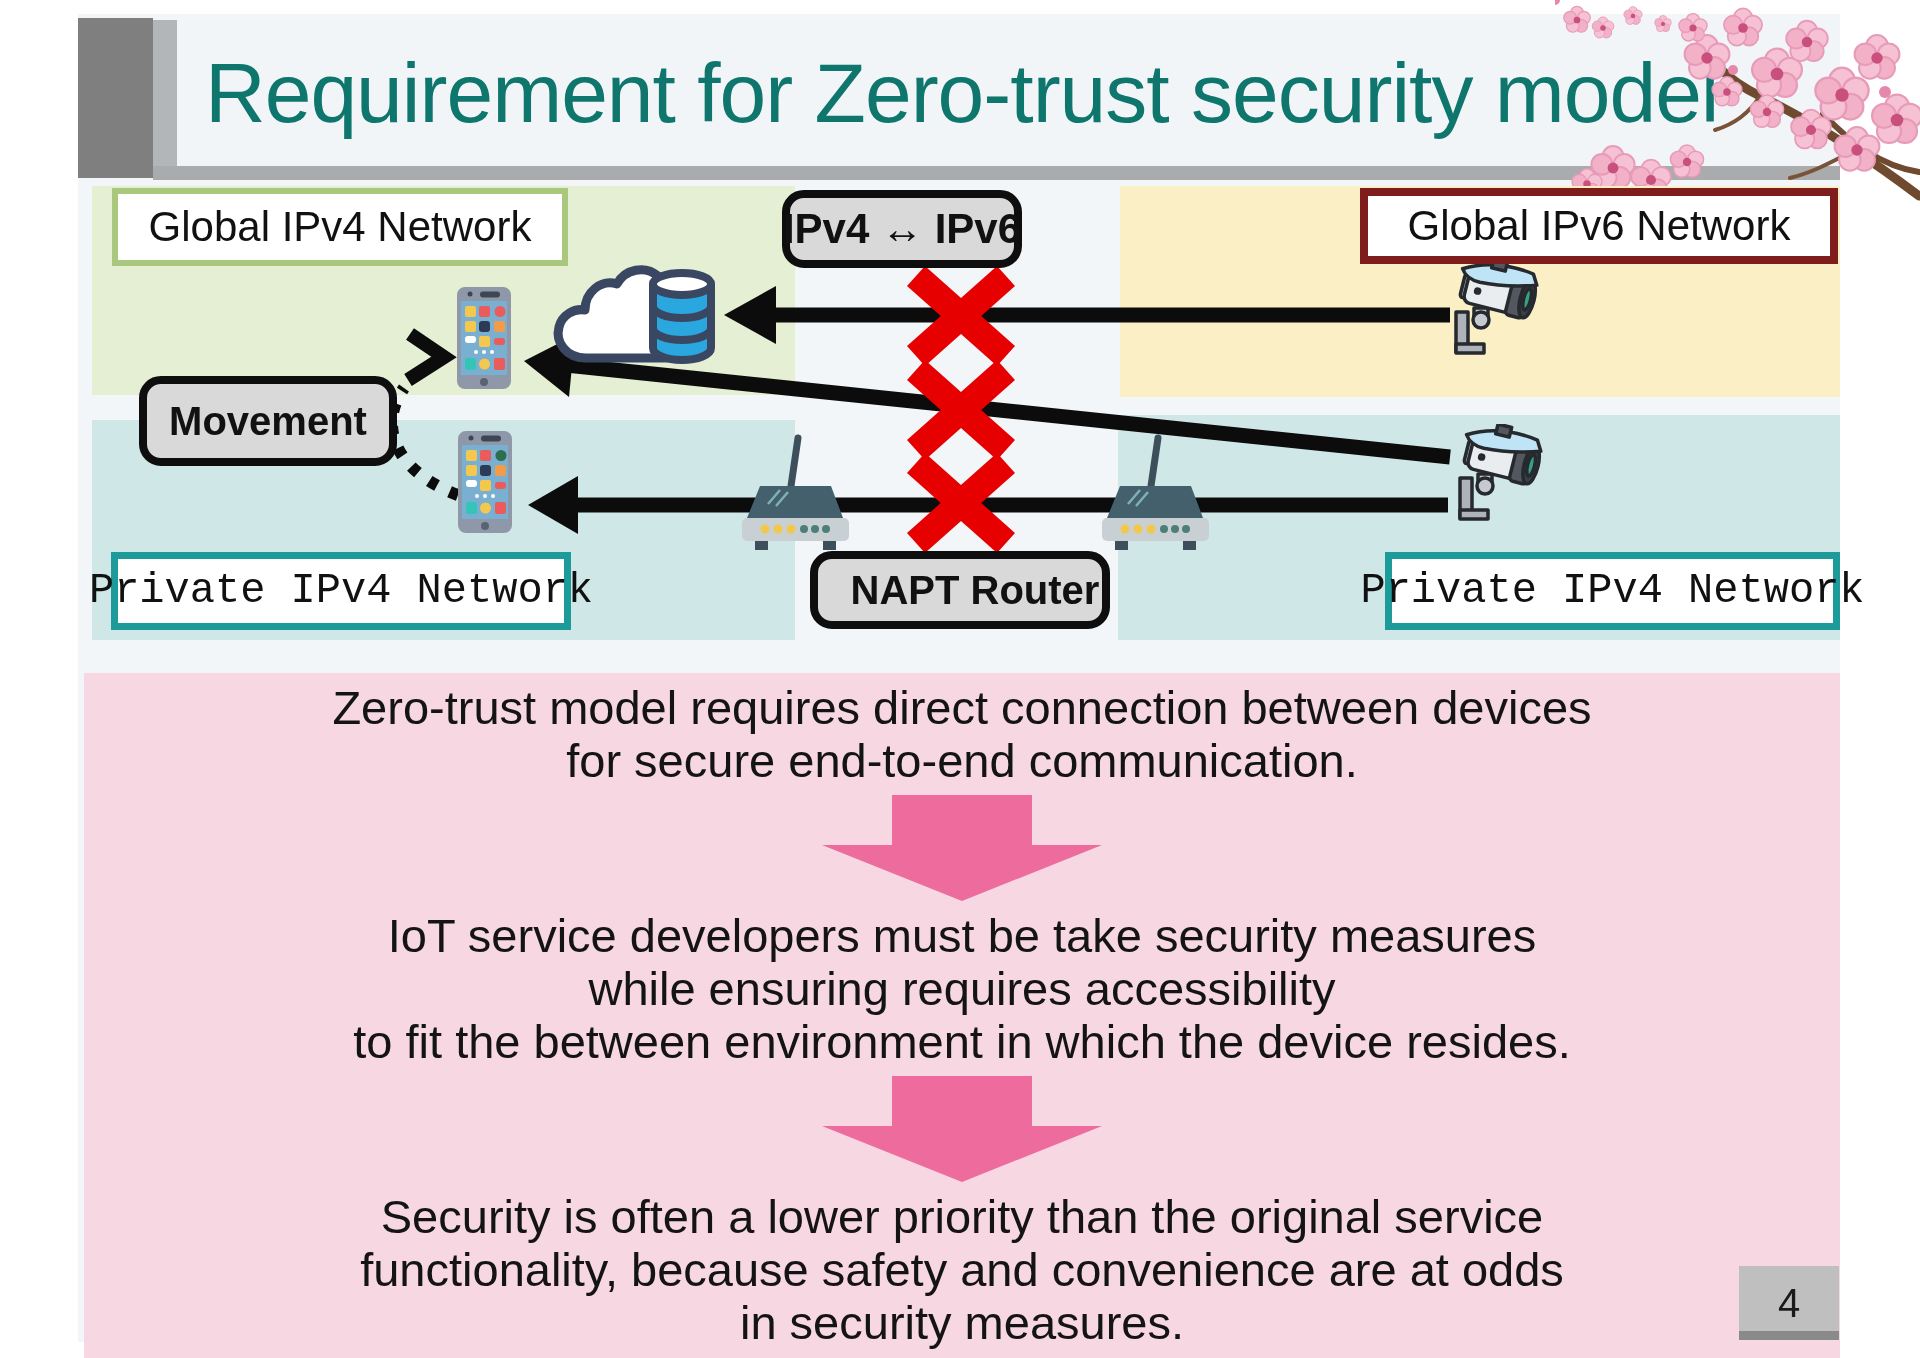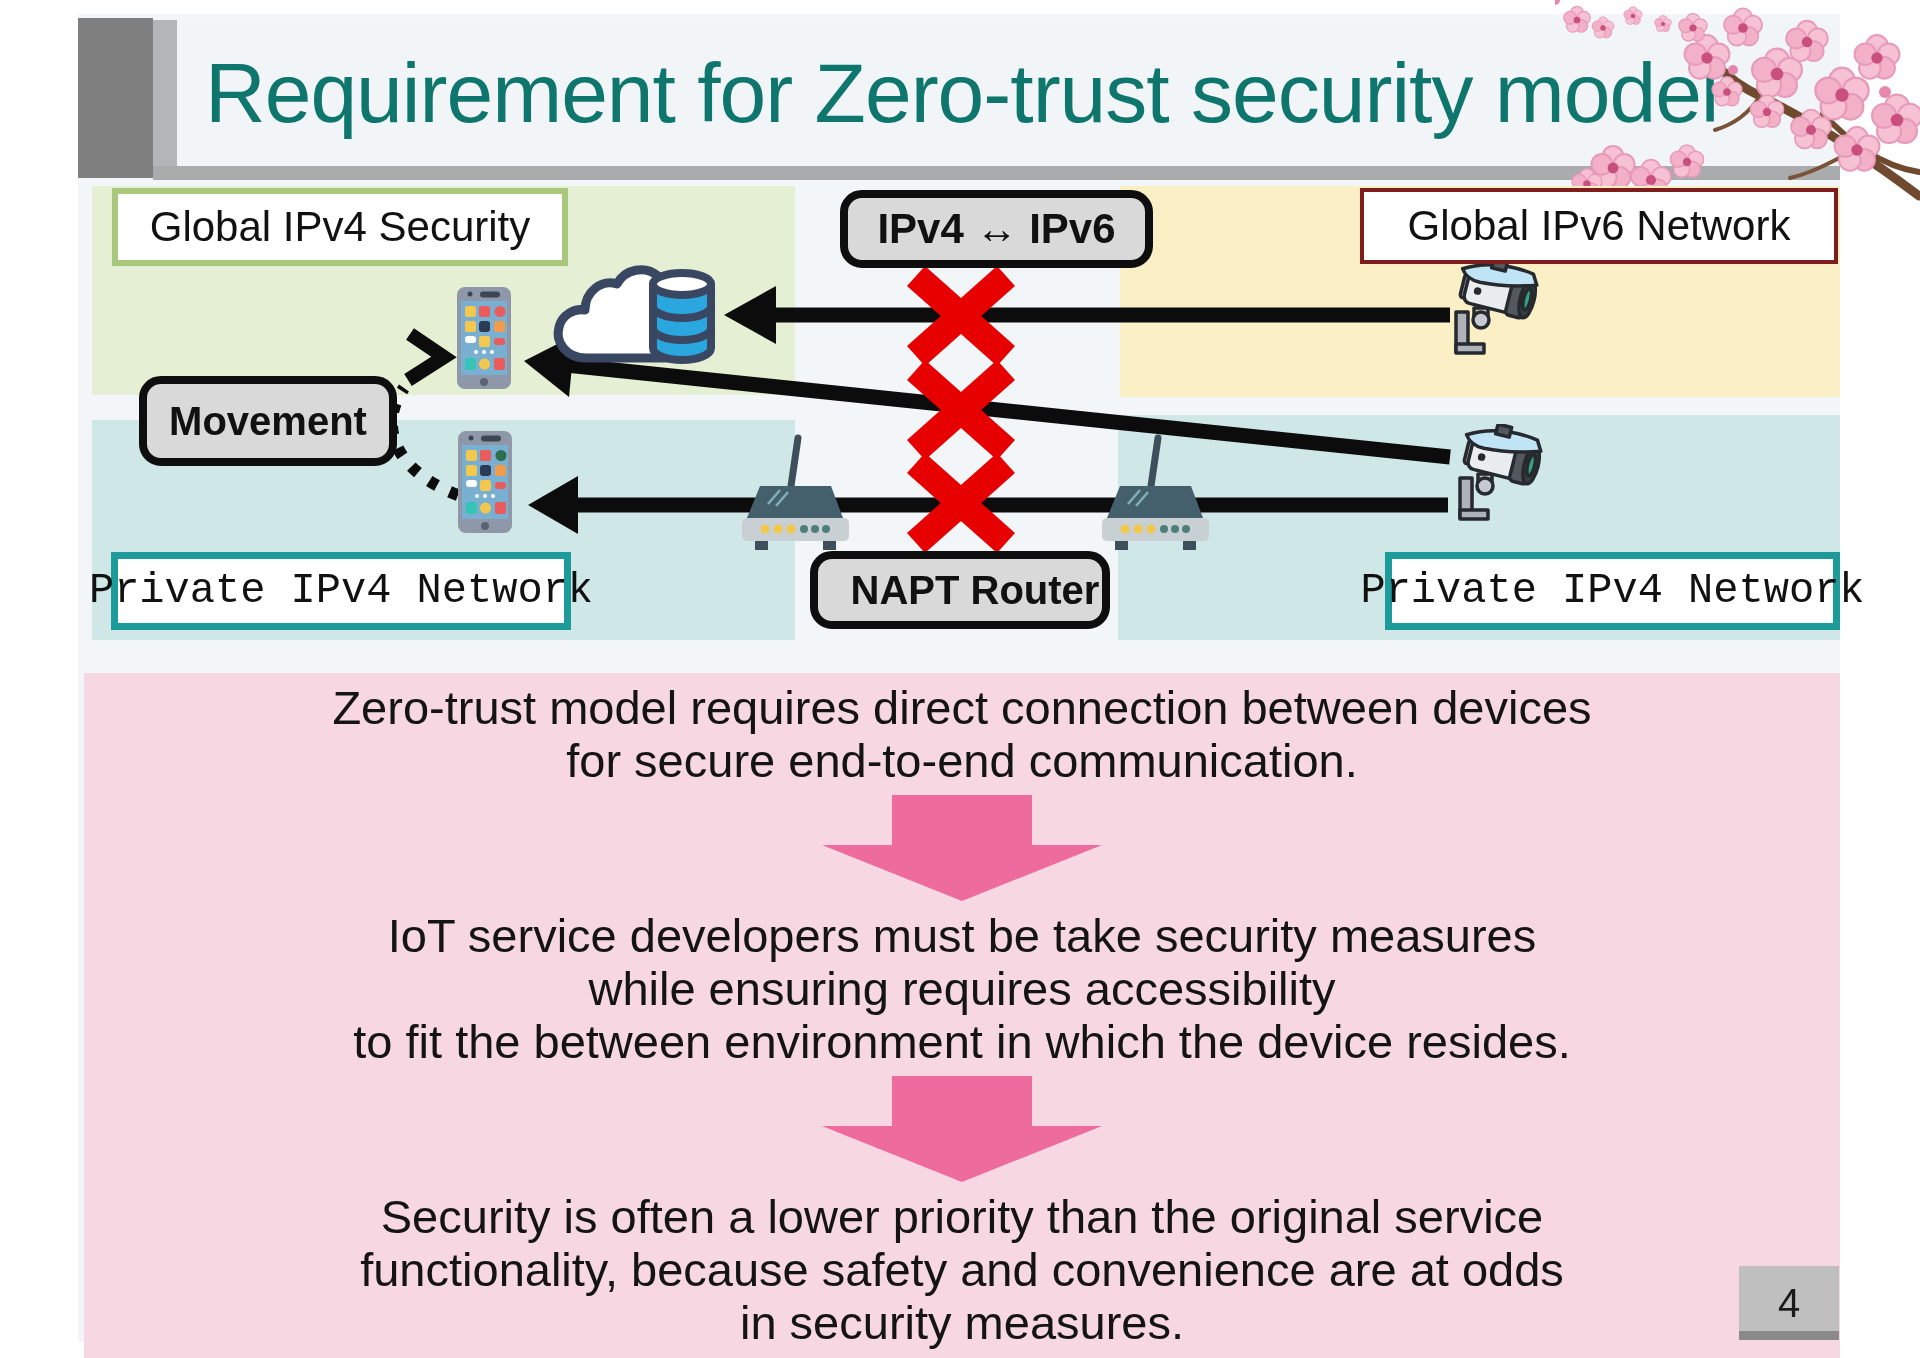--- a/index.html
+++ b/index.html
@@ -16,21 +16,21 @@
   
   .region{position:absolute;}
   .region.green{left:92px;top:186px;width:703px;height:209px;background:#E4EFD3;}
   .region.yellow{left:1120px;top:186px;width:720px;height:211px;background:#FBF0C5;}
   .region.blue-l{left:92px;top:420px;width:703px;height:220px;background:#CFE8E7;}
   .region.blue-r{left:1118px;top:415px;width:722px;height:225px;background:#CFE8E7;}
   
   .netlabel{position:absolute;background:#fff;display:flex;align-items:center;justify-content:center;
             font-size:42px;color:#111;white-space:nowrap;box-sizing:border-box;}
   .nb-green{border:6px solid #A9C87E;}
-  .nb-yellow{border:4px solid #7f1d1d;}
+  .nb-yellow{border:8px solid #7f1d1d;}
   .nb-teal{border:7px solid #1D9A9A;font-family:Liberation Mono, monospace;}
   
   .tag{position:absolute;background:#D9D9D9;border:8px solid #0E0E0E;border-radius:22px;
        display:flex;align-items:center;justify-content:center;font-size:40px;font-weight:bold;
        color:#111;box-sizing:border-box;white-space:nowrap;}
   
   .pink-panel{left:84px;top:644px;width:1756px;height:698px;background:#F7D8E2;
               display:flex;flex-direction:column;align-items:center;padding-top:8px;box-sizing:border-box;margin-top:29px;}
   .pline{font-size:47px;line-height:53px;color:#141414;text-align:center;white-space:nowrap;}
   .parrow{margin:8px 0;}
@@ -251,33 +251,33 @@
       <circle cx="40" cy="97" r="4.5" fill="#F2C84C"></circle>
       <circle cx="53" cy="97" r="4.5" fill="#F2C84C"></circle>
     <circle cx="66" cy="97" r="4" fill="#4D7E78"></circle>
       <circle cx="77" cy="97" r="4" fill="#4D7E78"></circle>
       <circle cx="88" cy="97" r="4" fill="#4D7E78"></circle>
     <rect x="17" y="109" width="13" height="9" fill="#3E4F5C"></rect>
       <rect x="85" y="109" width="13" height="9" fill="#3E4F5C"></rect>
   </svg>
 
   <div class="netlabel nb-green" style="left:112px;top:188px;width:456px;height:78px;">
-    <span>Global IPv4 Security</span>
+    <span>Global IPv4 Network</span>
   </div>
   <div class="netlabel nb-yellow" style="left:1360px;top:188px;width:478px;height:76px;">
     <span>Global IPv6 Network</span>
   </div>
   <div class="netlabel nb-teal" style="left:111px;top:552px;width:460px;height:78px;">
     <span>Private IPv4 Network</span>
   </div>
   <div class="netlabel nb-teal" style="left:1385px;top:552px;width:455px;height:78px;">
     <span>Private IPv4 Network</span>
   </div>
 
-  <div class="tag" style="left:840px;top:190px;width:313px;height:78px;font-size:42px;">
+  <div class="tag" style="left:782px;top:190px;width:240px;height:78px;font-size:42px;">
     <span>IPv4 ↔ IPv6</span>
   </div>
   <div class="tag" style="left:112px;top:376px;width:258px;height:90px;margin-left:27px;">
     <span>Movement</span>
   </div>
   <div class="tag" style="left:810px;top:551px;width:300px;height:78px;padding-left:30px;">
     <span>NAPT Router</span>
   </div>
 
   <div class="abs pink-panel">

